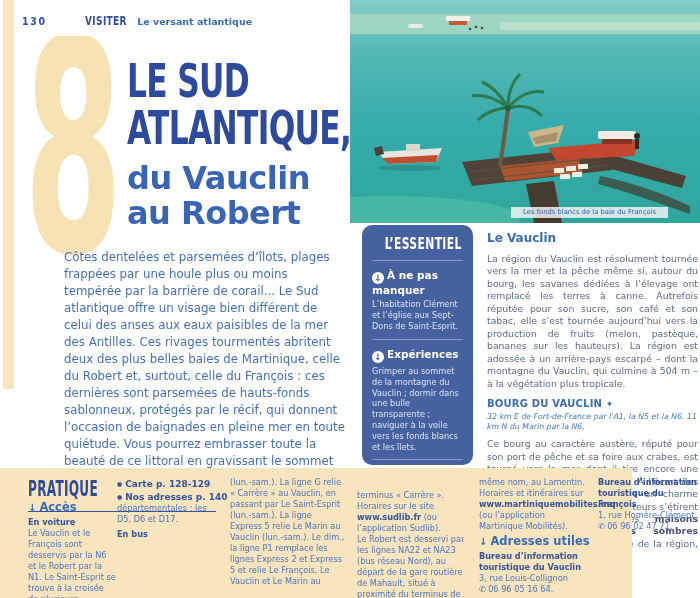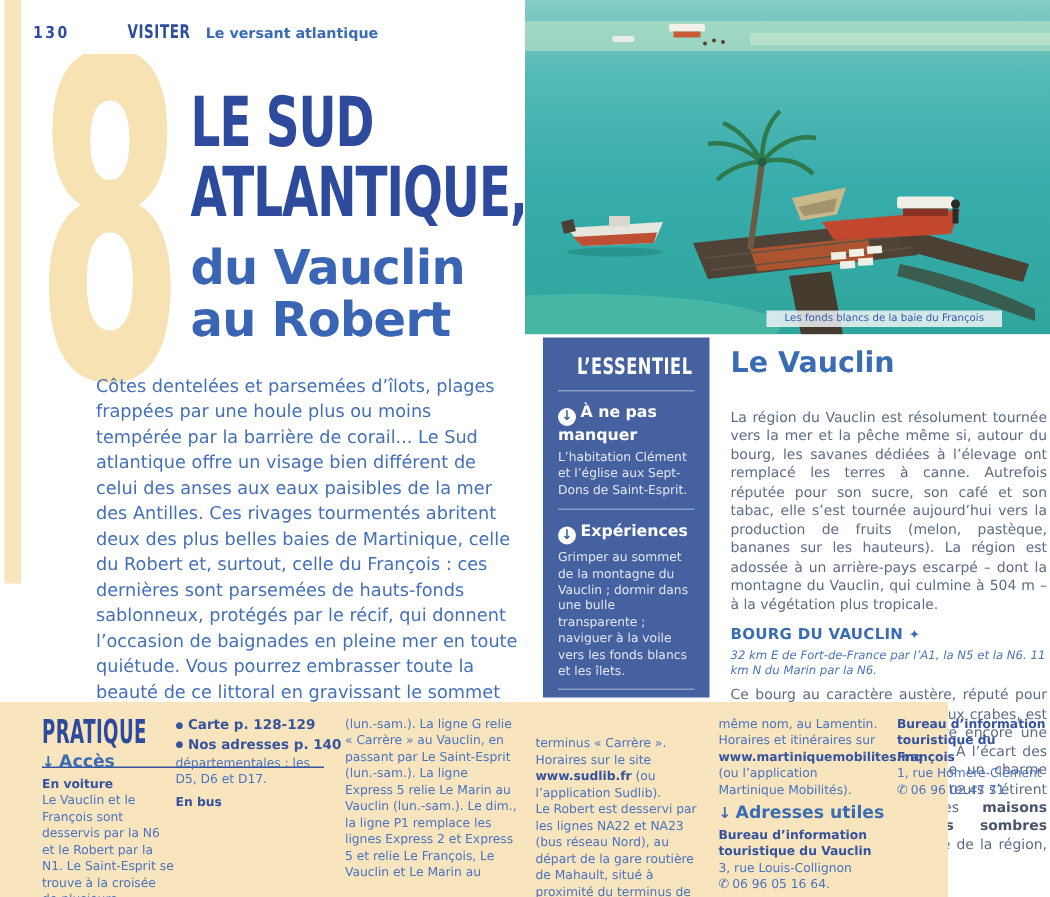--- a/index.html
+++ b/index.html
@@ -23,30 +23,30 @@
   .hero .sub{margin-top:9px;}
   
   .intro{position:absolute;left:64px;top:249px;width:284px;font-size:11.8px;line-height:1.44;
          color:#4470B8;margin:0;}
   
   .photo{position:absolute;left:350px;top:0;width:350px;height:223px;overflow:hidden;}
   .caption{position:absolute;right:32px;bottom:5px;background:rgba(240,244,246,.85);
            color:#3A5BA8;font-size:6.8px;padding:2px 12px;line-height:1;}
   
   .panel{position:absolute;left:362px;top:225px;width:111px;height:240px;background:#46619F;
-         box-sizing:border-box;padding:10px 10px 8px 10px;color:#fff;}
+         box-sizing:border-box;padding:10px 10px 8px 10px;color:#fff;border-radius:10px;}
   .panel-title{font-weight:bold;font-size:15px;letter-spacing:.5px;transform:scaleX(.72);}
   .pdiv{height:1px;background:rgba(255,255,255,.38);margin:7px 0 8px 0;}
   .psec-head{font-weight:bold;font-size:10.5px;line-height:1.18;margin-bottom:3px;}
   .circ{display:inline-block;width:12px;height:12px;border-radius:50%;background:#fff;color:#46619F;
         font-size:9px;line-height:12px;text-align:center;font-weight:bold;vertical-align:-2px;margin-right:3px;}
   .psec-body{font-size:8.2px;line-height:1.32;color:#DEE5F3;}
   
   .vauclin{position:absolute;left:487px;top:231px;width:211px;}
-  .vauclin h2{margin:0 0 20px 0;font-size:19px;color:#3A6CB4;font-weight:bold;}
+  .vauclin h2{margin:0 0 8px 0;font-size:12px;color:#3A6CB4;font-weight:bold;}
   .body-p{font-size:9.3px;line-height:1.34;color:#5D6B84;text-align:justify;margin:0;}
   .vauclin h3{margin:8px 0 3px 0;font-size:10px;color:#3A6CB4;font-weight:bold;letter-spacing:.2px;}
   .star{font-size:9px;}
   .route{font-size:7.8px;line-height:1.3;color:#4A76B8;font-style:italic;margin:0 0 6px 0;}
   .body-p b{color:#47546B;}
   
   .band{position:absolute;left:0;top:468px;width:632px;height:130px;background:#F8E5BE;}
   .prat-title{position:absolute;left:28px;top:8px;font-weight:bold;font-size:22px;letter-spacing:.5px;
               color:#2E4A9C;transform:scaleX(.55);transform-origin:left top;white-space:nowrap;}
   .bullets{position:absolute;left:117px;top:10px;font-size:9px;font-weight:bold;color:#35539F;line-height:1.45;}

